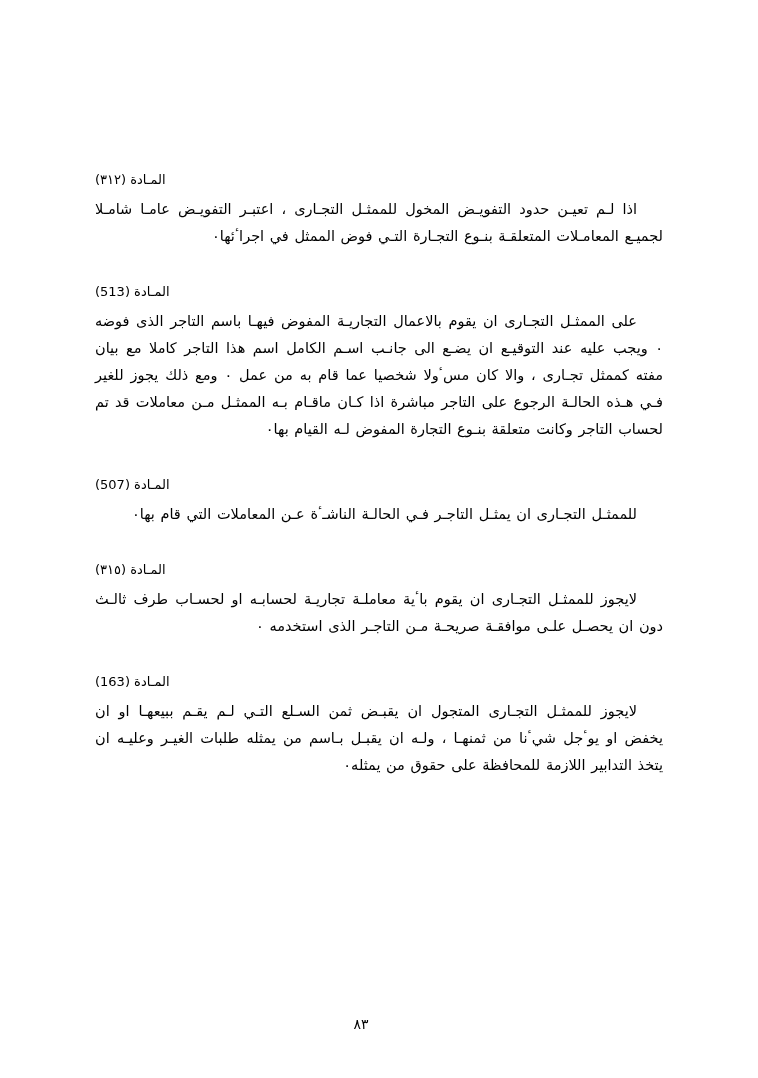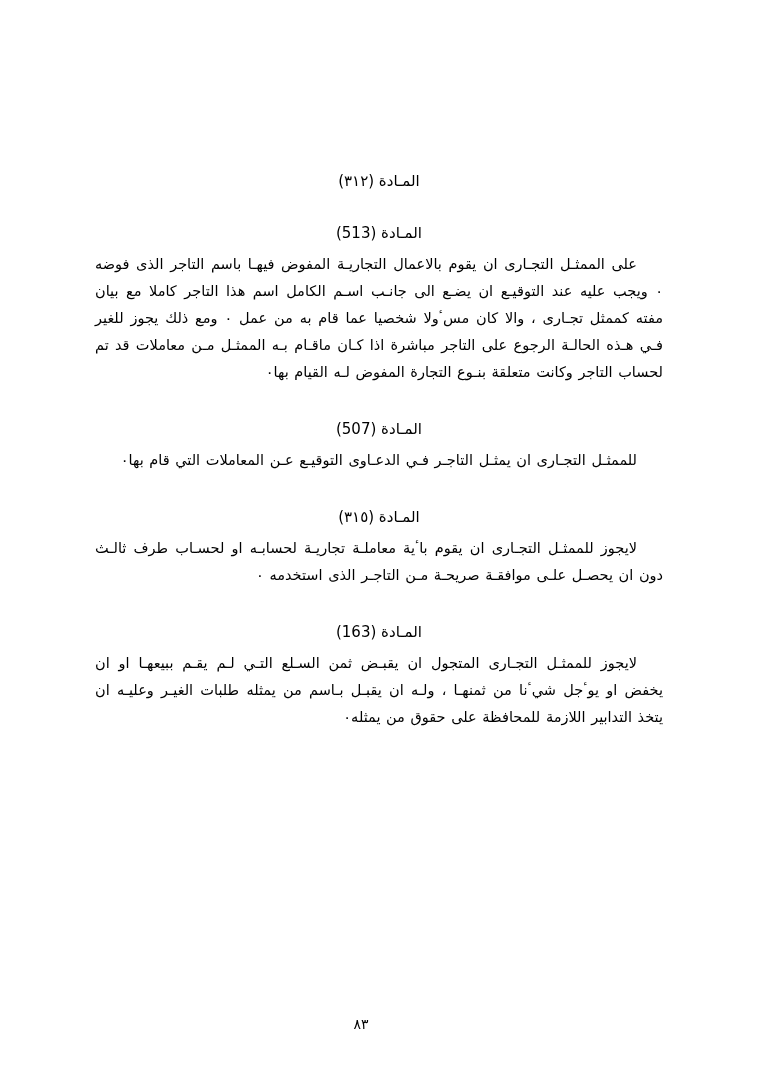--- a/index.html
+++ b/index.html
@@ -26,22 +26,22 @@
     top: 172px;
     left: 95px;
     width: 568px;
     direction: rtl;
     text-align: right;
   }
   .article {
     margin-bottom: 18px;
   }
   .article-heading {
-    text-align: center;
-    font-size: 15px;
+    text-align: left;
+    font-size: 13px;
     letter-spacing: 0.5px;
     margin-bottom: 9px;
     font-family: "DejaVu Sans", sans-serif;
   }
   .para {
     font-size: 14.5px;
     line-height: 27px;
     text-align: justify;
     text-align-last: right;
     letter-spacing: 0.3px;
@@ -64,34 +64,35 @@
 </style>
 </head>
 <body>
 
 <div class="page">
 
   <div class="content">
 
     <div class="article">
       <div class="article-heading">المـادة (٣١٢)</div>
+      <p class="para indent">اذا لـم تعيـن حدود التفويـض المخول للممثـل التجـارى ، اعتبـر التفويـض عامـا شامـلا لجميـع المعامـلات المتعلقـة بنـوع التجـارة التـي فوض الممثل في اجراٴئها٠</p>
     </div>
 
     <div class="spacer-md"></div>
 
     <div class="article">
       <div class="article-heading">المـادة (513)</div>
       <p class="para indent">على الممثـل التجـارى ان يقوم بالاعمال التجاريـة المفوض فيهـا باسم التاجر الذى فوضه ٠ ويجب عليه عند التوقيـع ان يضـع الى جانـب اسـم الكامل اسم هذا التاجر كاملا مع بيان مفته كممثل تجـارى ، والا كان مسٴولا شخصيا عما قام به من عمل ٠ ومع ذلك يجوز للغير فـي هـذه الحالـة الرجوع على التاجر مباشرة اذا كـان ماقـام بـه الممثـل مـن معاملات قد تم لحساب التاجر وكانت متعلقة بنـوع التجارة المفوض لـه القيام بها٠</p>
     </div>
 
     <div class="spacer-md"></div>
 
     <div class="article">
       <div class="article-heading">المـادة (507)</div>
-      <p class="para indent">للممثـل التجـارى ان يمثـل التاجـر فـي الدعـاوى التوقيـع عـن المعاملات التي قام بها٠</p>
+      <p class="para indent">للممثـل التجـارى ان يمثـل التاجـر فـي الحالـة الناشـٴة عـن المعاملات التي قام بها٠</p>
     </div>
 
     <div class="spacer-md"></div>
 
     <div class="article">
       <div class="article-heading">المـادة (٣١٥)</div>
       <p class="para indent">لايجوز للممثـل التجـارى ان يقوم باٴية معاملـة تجاريـة لحسابـه او لحسـاب طرف ثالـث دون ان يحصـل علـى موافقـة صريحـة مـن التاجـر الذى استخدمه ٠</p>
     </div>
 
     <div class="spacer-md"></div>

